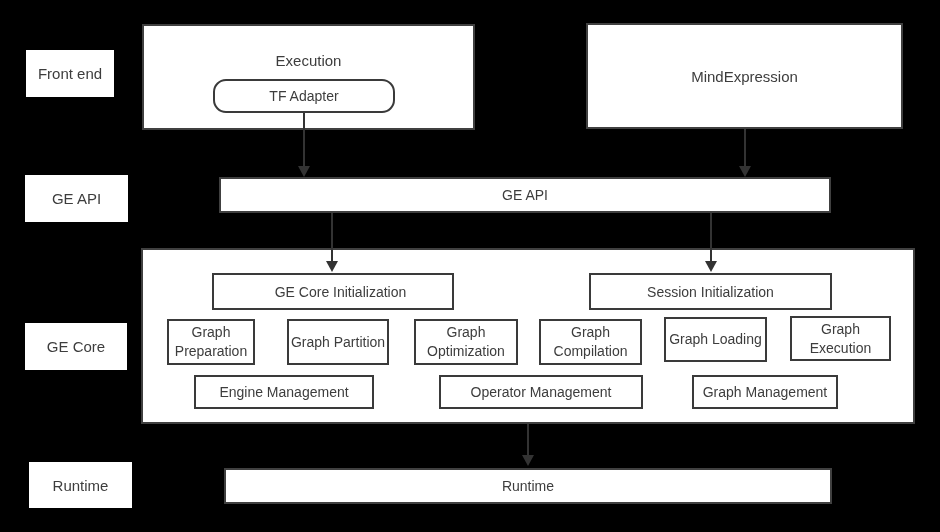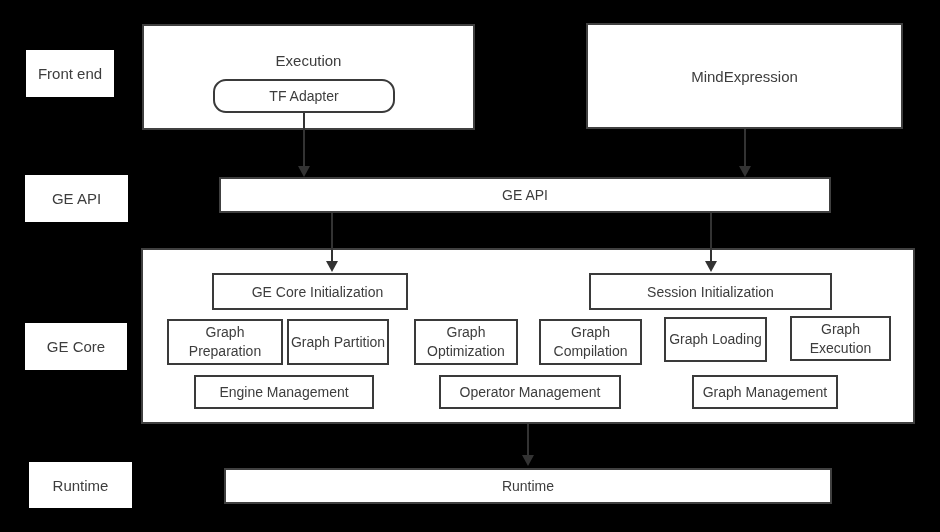--- a/index.html
+++ b/index.html
@@ -92,32 +92,32 @@
     <span class="big-title">Execution</span>
     <div class="inner-box" style="left:69px; top:53px; width:182px; height:34px;border-radius:13px;">TF Adapter</div>
   </div>
 
   <div class="box centered" style="left:586px; top:23px; width:317px; height:106px; font-size:15px;">MindExpression</div>
 
   <div class="box centered bar" style="left:219px; top:177px; width:612px; height:36px;">GE API</div>
 
   <div class="box" style="left:141px; top:248px; width:774px; height:176px;">
 
-    <div class="inner-box" style="left:69px; top:23px; width:196px; height:37px;padding-left:15px;">GE Core Initialization</div>
+    <div class="inner-box" style="left:69px; top:23px; width:242px; height:37px;padding-left:15px;">GE Core Initialization</div>
     <div class="inner-box" style="left:446px; top:23px; width:243px; height:37px;text-align:center;">Session Initialization</div>
 
-    <div class="inner-box module" style="left:24px; top:69px; width:116px; height:46px;">Graph Preparation</div>
+    <div class="inner-box module" style="left:24px; top:69px; width:88px; height:46px;">Graph Preparation</div>
     <div class="inner-box module" style="left:144px; top:69px; width:102px; height:46px;">Graph Partition</div>
     <div class="inner-box module" style="left:271px; top:69px; width:104px; height:46px;">Graph Optimization</div>
     <div class="inner-box module" style="left:396px; top:69px; width:103px; height:46px;">Graph Compilation</div>
     <div class="inner-box module" style="left:521px; top:67px; width:103px; height:45px;">Graph Loading</div>
     <div class="inner-box module" style="left:647px; top:66px; width:101px; height:45px;">Graph Execution</div>
 
     <div class="inner-box" style="left:51px; top:125px; width:180px; height:34px;">Engine Management</div>
-    <div class="inner-box" style="left:296px; top:125px; width:182px; height:34px;">Operator Management</div>
+    <div class="inner-box" style="left:296px; top:125px; width:204px; height:34px;">Operator Management</div>
     <div class="inner-box" style="left:549px; top:125px; width:146px; height:34px;">Graph Management</div>
   </div>
 
   <div class="box centered bar" style="left:224px; top:468px; width:608px; height:36px;">Runtime</div>
 
   <div class="arrow" style="left:298px; top:113px; height:64px;"></div>
   <div class="arrow" style="left:739px; top:129px; height:48px;"></div>
   <div class="arrow" style="left:326px; top:213px; height:59px;"></div>
   <div class="arrow" style="left:705px; top:213px; height:59px;"></div>
   <div class="arrow" style="left:522px; top:424px; height:42px;"></div>

